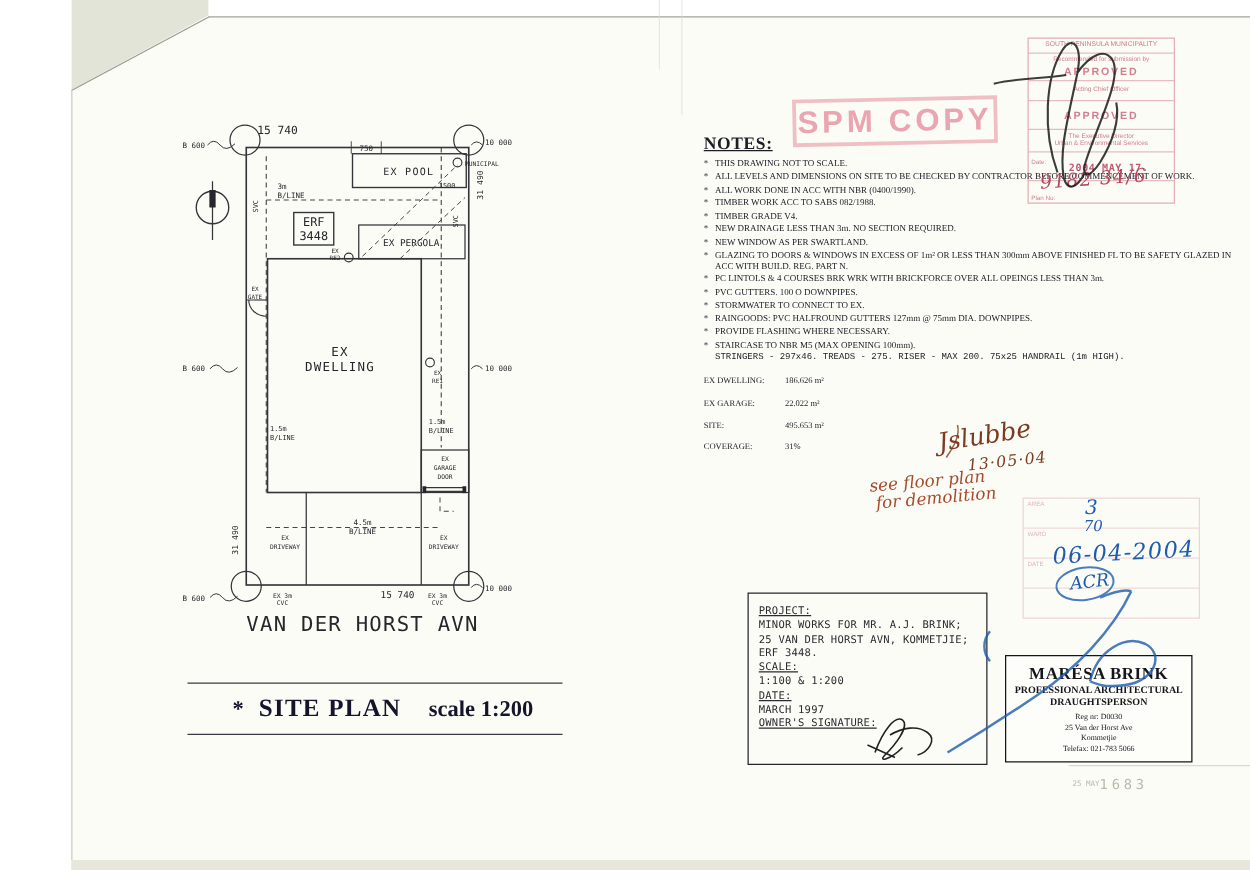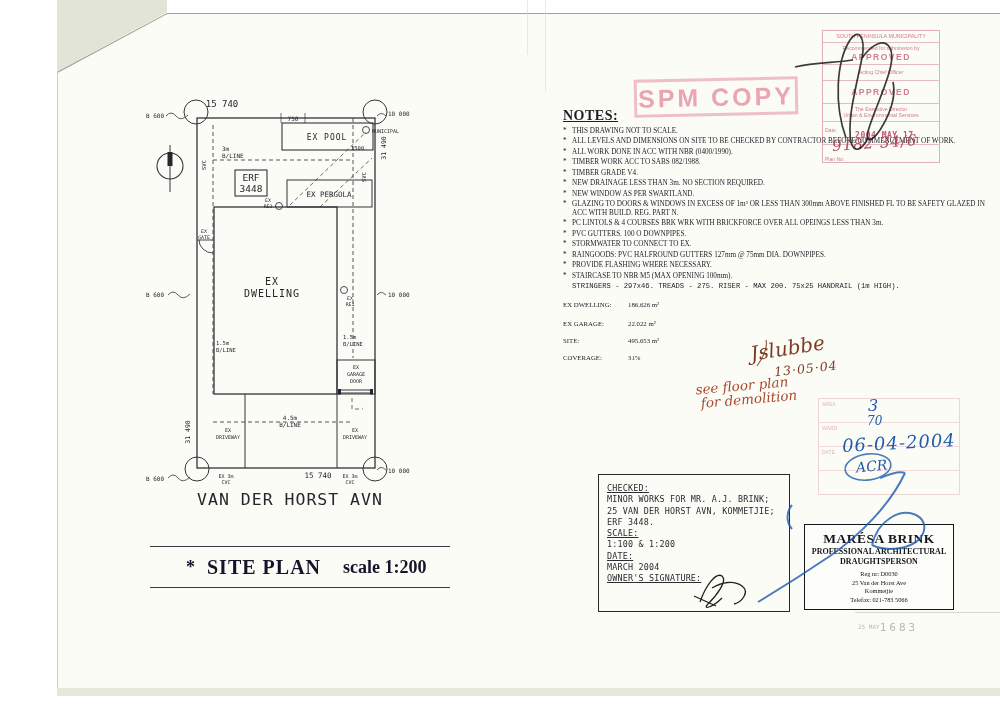--- a/index.html
+++ b/index.html
@@ -343,28 +343,28 @@
     <div class="ad-row">DATE</div>
     <div class="ad-row"></div>
   </div>
   <div class="abs hand blue" id="admin-area">3</div>
   <div class="abs hand blue" id="admin-ward">70</div>
   <div class="abs hand blue" id="admin-date">06-04-2004</div>
   <div class="abs hand blue" id="admin-init">ACR</div>
 
   <div class="abs" id="project-box">
     <div class="pbi mono">
-      <div class="pb-lab">CHECKED:</div>
+      <div class="pb-lab">PROJECT:</div>
       <div>MINOR WORKS FOR MR. A.J. BRINK;</div>
       <div>25 VAN DER HORST AVN, KOMMETJIE;</div>
       <div>ERF 3448.</div>
       <div class="pb-lab">SCALE:</div>
       <div>1:100 &amp; 1:200</div>
       <div class="pb-lab">DATE:</div>
-      <div>MARCH 2004</div>
+      <div>MARCH 1997</div>
       <div class="pb-lab">OWNER'S SIGNATURE:</div>
     </div>
   </div>
 
   <div class="abs serif" id="card">
     <div class="nm">MARÉSA BRINK</div>
     <div class="rl">PROFESSIONAL ARCHITECTURAL</div>
     <div class="rl">DRAUGHTSPERSON</div>
     <div class="sm" style="margin-top:3px">Reg nr: D0030</div>
     <div class="sm">25 Van der Horst Ave</div>

